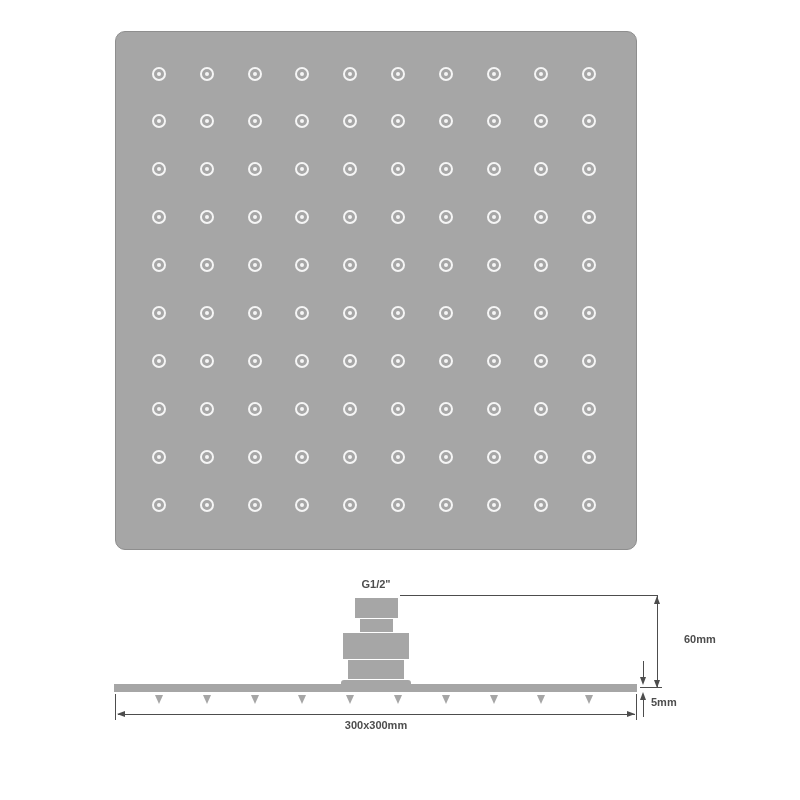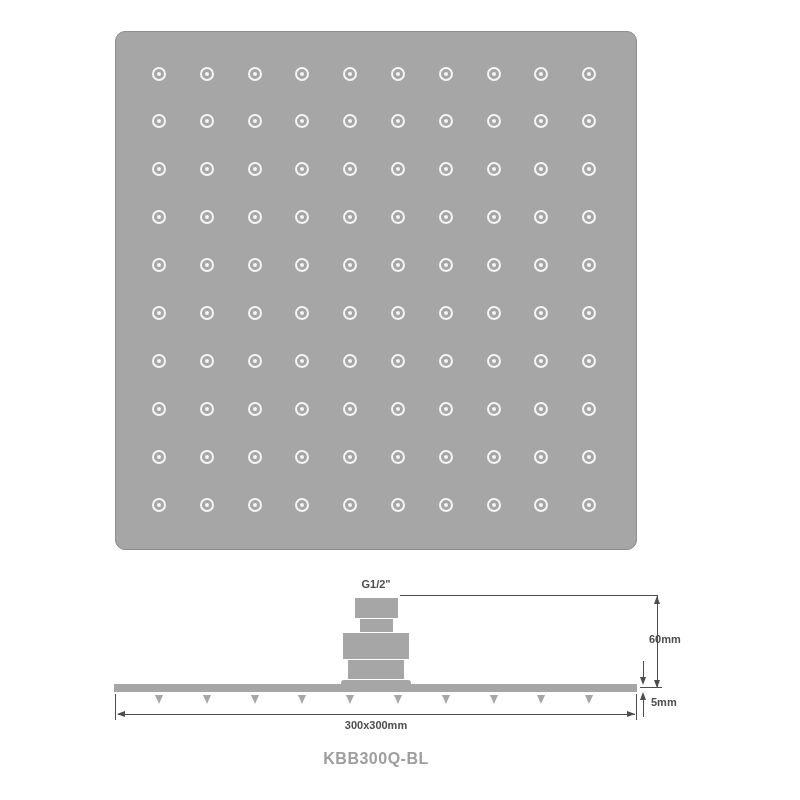--- a/index.html
+++ b/index.html
@@ -373,30 +373,29 @@
     <div class="blk b4"></div>
     <div class="blk b5"></div>
 
     <div class="g-label">G1/2"</div>
 
     <div class="dline" style="left:400px;top:595px;width:258px;height:1px;"></div>
     <div class="dline" style="left:657px;top:596px;width:1px;height:92px;"></div>
     <div class="arr arr-up" style="left:654px;top:596px;"></div>
     <div class="arr arr-down" style="left:654px;top:680px;"></div>
     <div class="dline" style="left:640px;top:687px;width:22px;height:1px;"></div>
-    <div class="dim-text" style="left:649px;top:633px;">60mm</div>
+    <div class="dim-text" style="left:684px;top:633px;">60mm</div>
 
     <div class="dline" style="left:643px;top:661px;width:1px;height:16px;"></div>
     <div class="arr arr-down" style="left:640px;top:677px;"></div>
     <div class="dline" style="left:643px;top:700px;width:1px;height:17px;"></div>
     <div class="arr arr-up" style="left:640px;top:692px;"></div>
     <div class="dim-text" style="left:651px;top:696px;">5mm</div>
 
     <div class="dline" style="left:115px;top:694px;width:1px;height:26px;"></div>
     <div class="dline" style="left:636px;top:694px;width:1px;height:26px;"></div>
     <div class="dline" style="left:118px;top:714px;width:517px;height:1px;"></div>
     <div class="arr arr-left" style="left:117px;top:711px;"></div>
     <div class="arr arr-right" style="left:627px;top:711px;"></div>
     <div class="dim-text" style="left:330px;top:719px;width:92px;text-align:center;">300x300mm</div>
   </div>
 
-  <div class="product-code">KBB300Q-BL</div>
 </div>
 
 </body></html>

